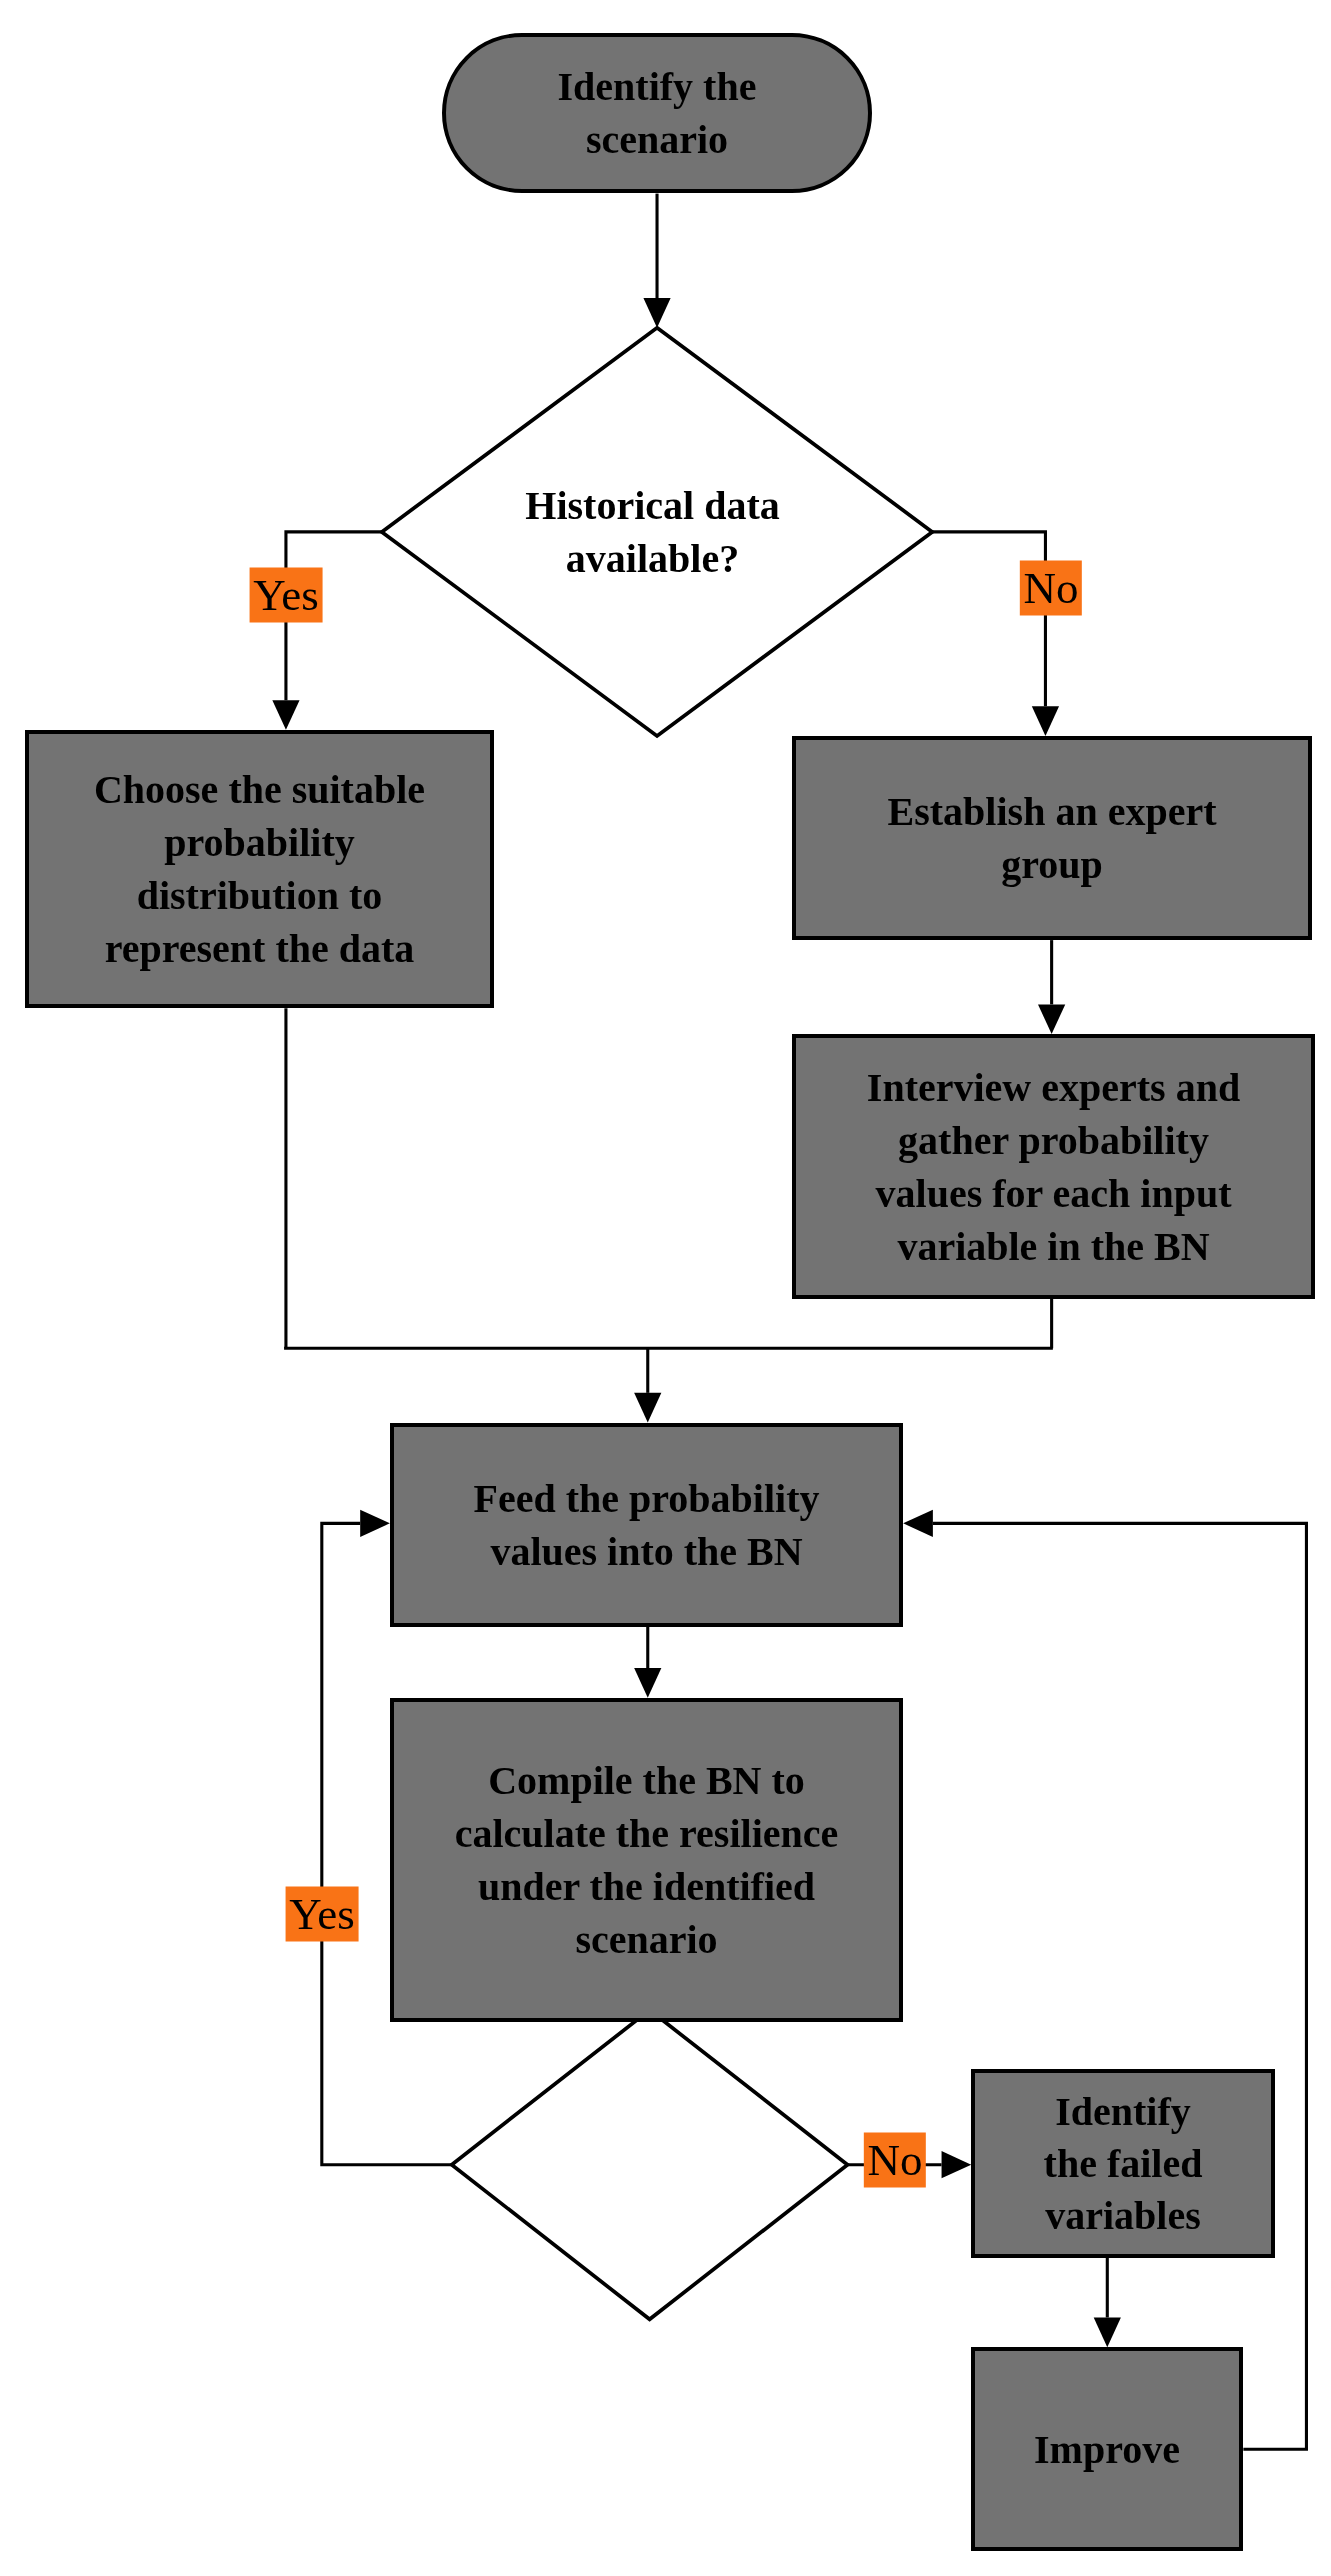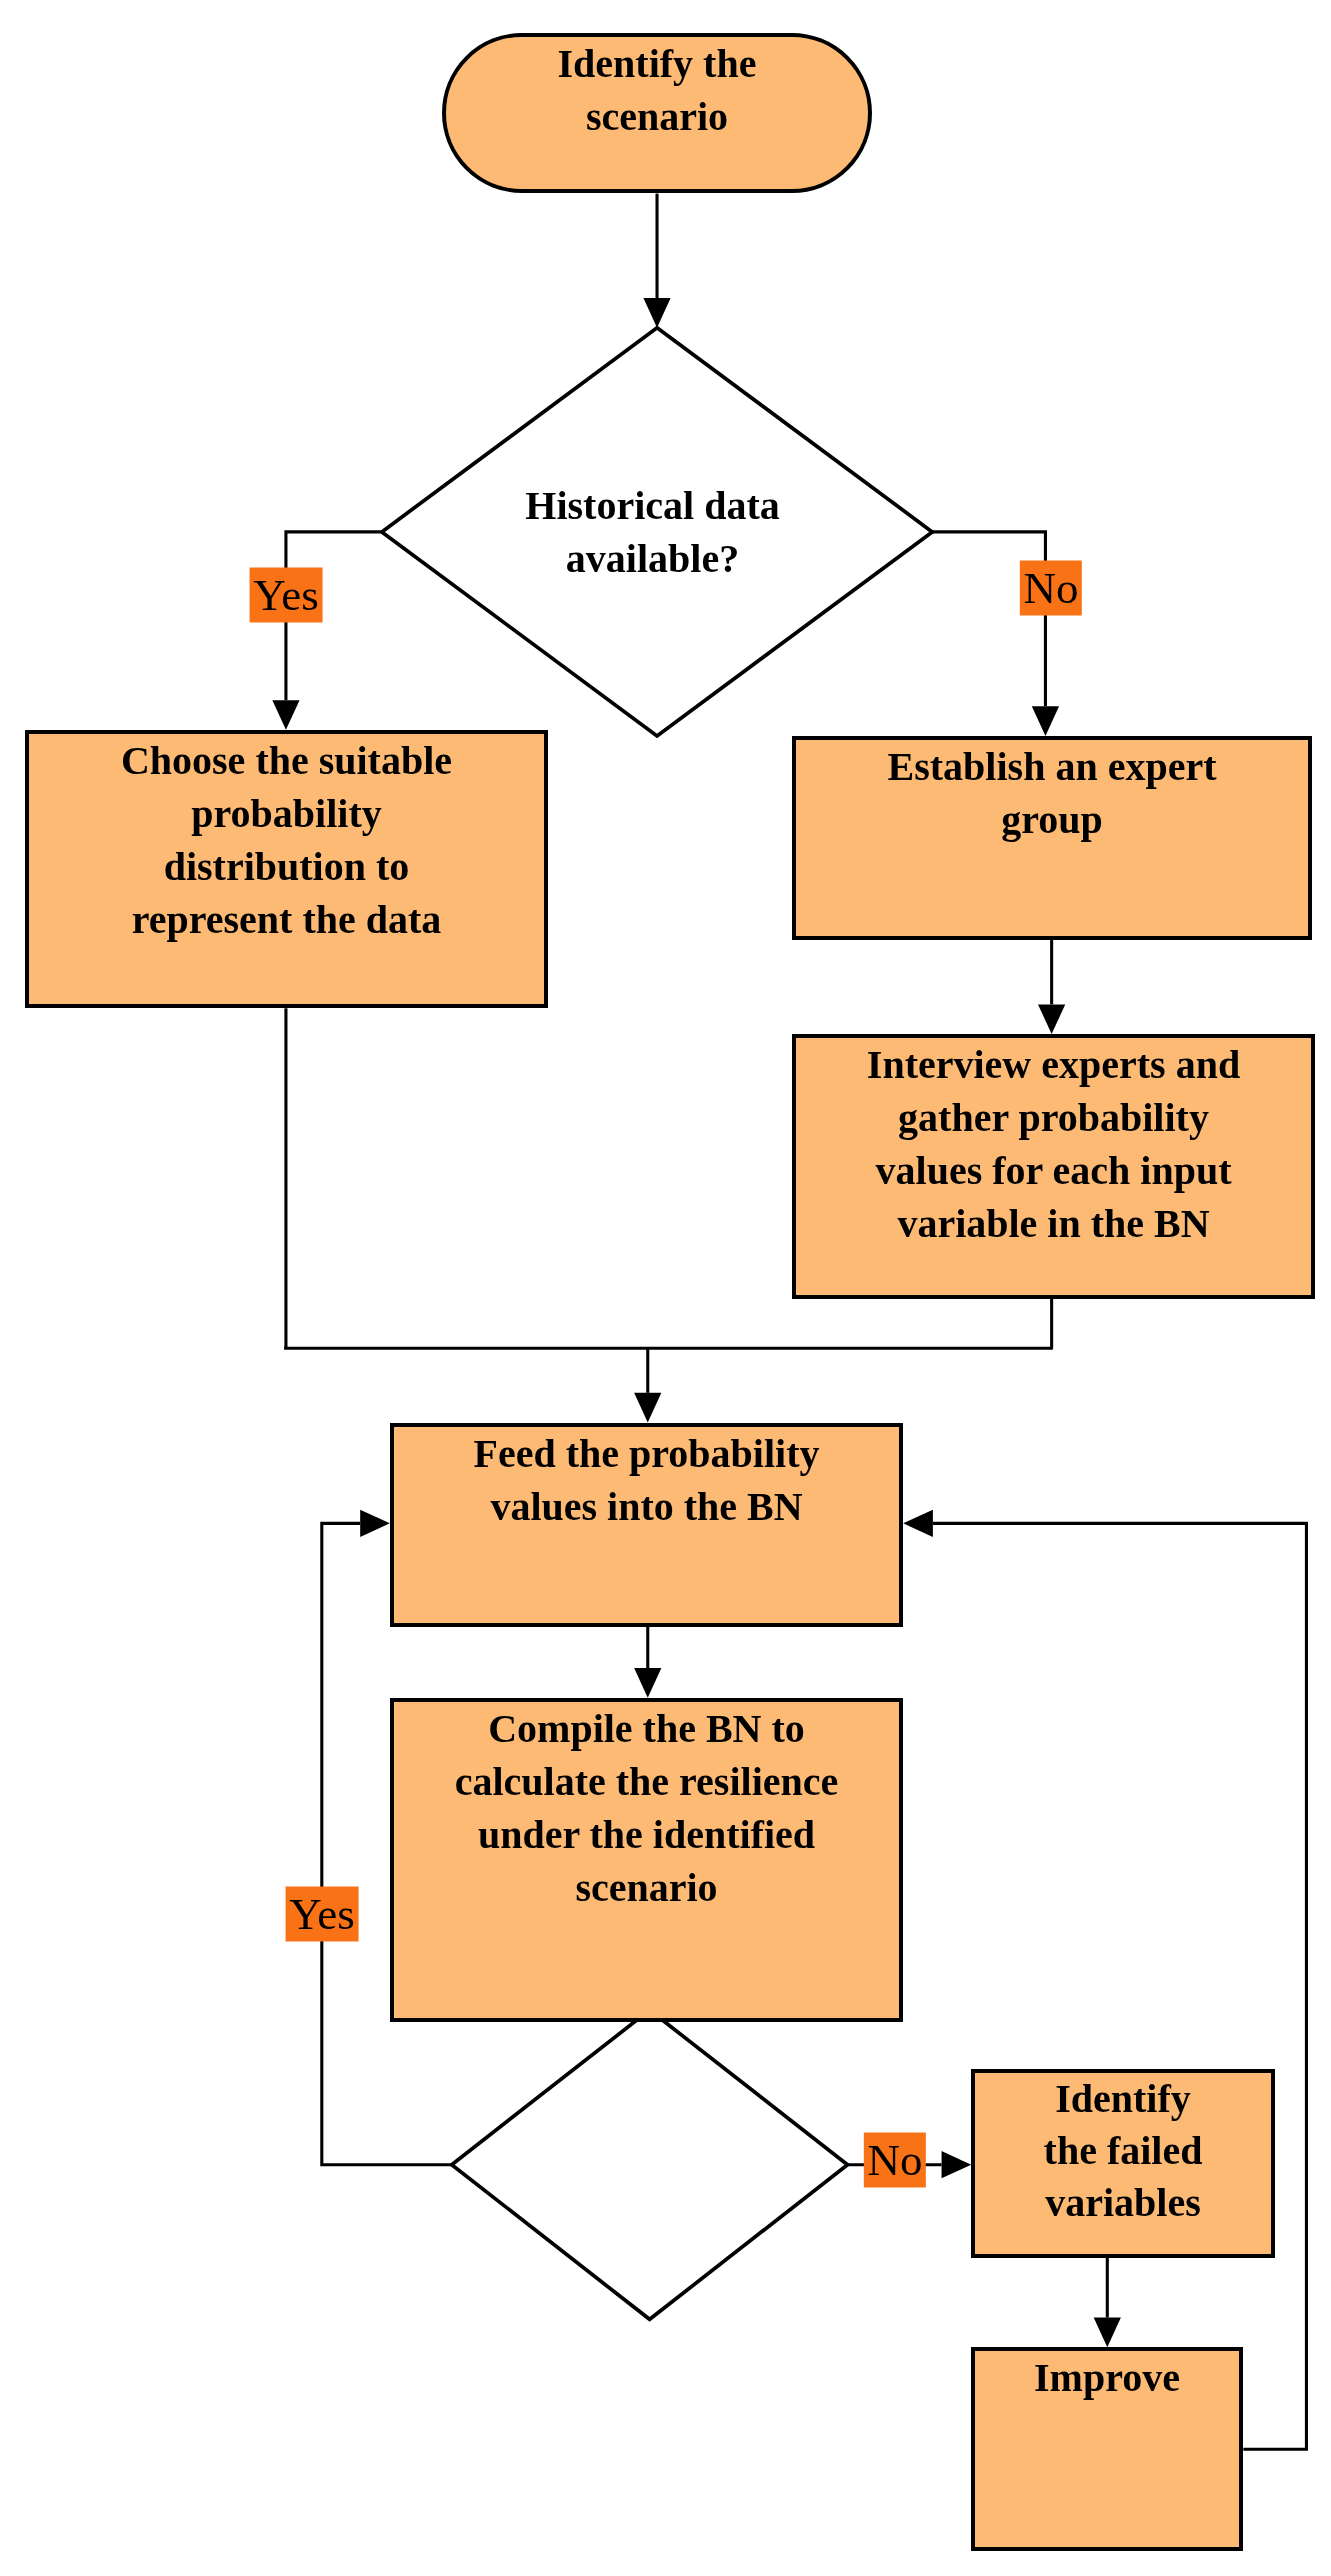--- a/index.html
+++ b/index.html
@@ -33,23 +33,24 @@
     stroke: none;
   }
   .diamond-shape {
     fill: #ffffff;
     stroke: #000000;
     stroke-width: 6;
   }
   .node {
     position: absolute;
     box-sizing: border-box;
-    background: #fdba74;
+    background: #737373;
     border: 4.3px solid #000000;
     display: flex;
+    align-items: center;
     justify-content: center;
     text-align: center;
   }
   .node-label, .diamond-label-text {
     font-weight: bold;
     font-size: 40px;
     line-height: 53px;
     white-space: pre-line;
     text-align: center;
   }
@@ -125,21 +126,21 @@
   <div class="node terminator" style="left:442px; top:33px; width:430px; height:160px;">
     <span class="node-label">Identify the
 scenario</span>
   </div>
 
   <div class="diamond-label" style="left:436px; top:433px; width:433px; height:198px;">
     <span class="diamond-label-text">Historical data
 available?</span>
   </div>
 
-  <div class="node" style="left:25px; top:730px; width:523px; height:278px;">
+  <div class="node" style="left:25px; top:730px; width:469px; height:278px;">
     <span class="node-label">Choose the suitable
 probability
 distribution to
 represent the data</span>
   </div>
 
   <div class="node" style="left:792px; top:736px; width:520px; height:204px;">
     <span class="node-label">Establish an expert
 group</span>
   </div>

